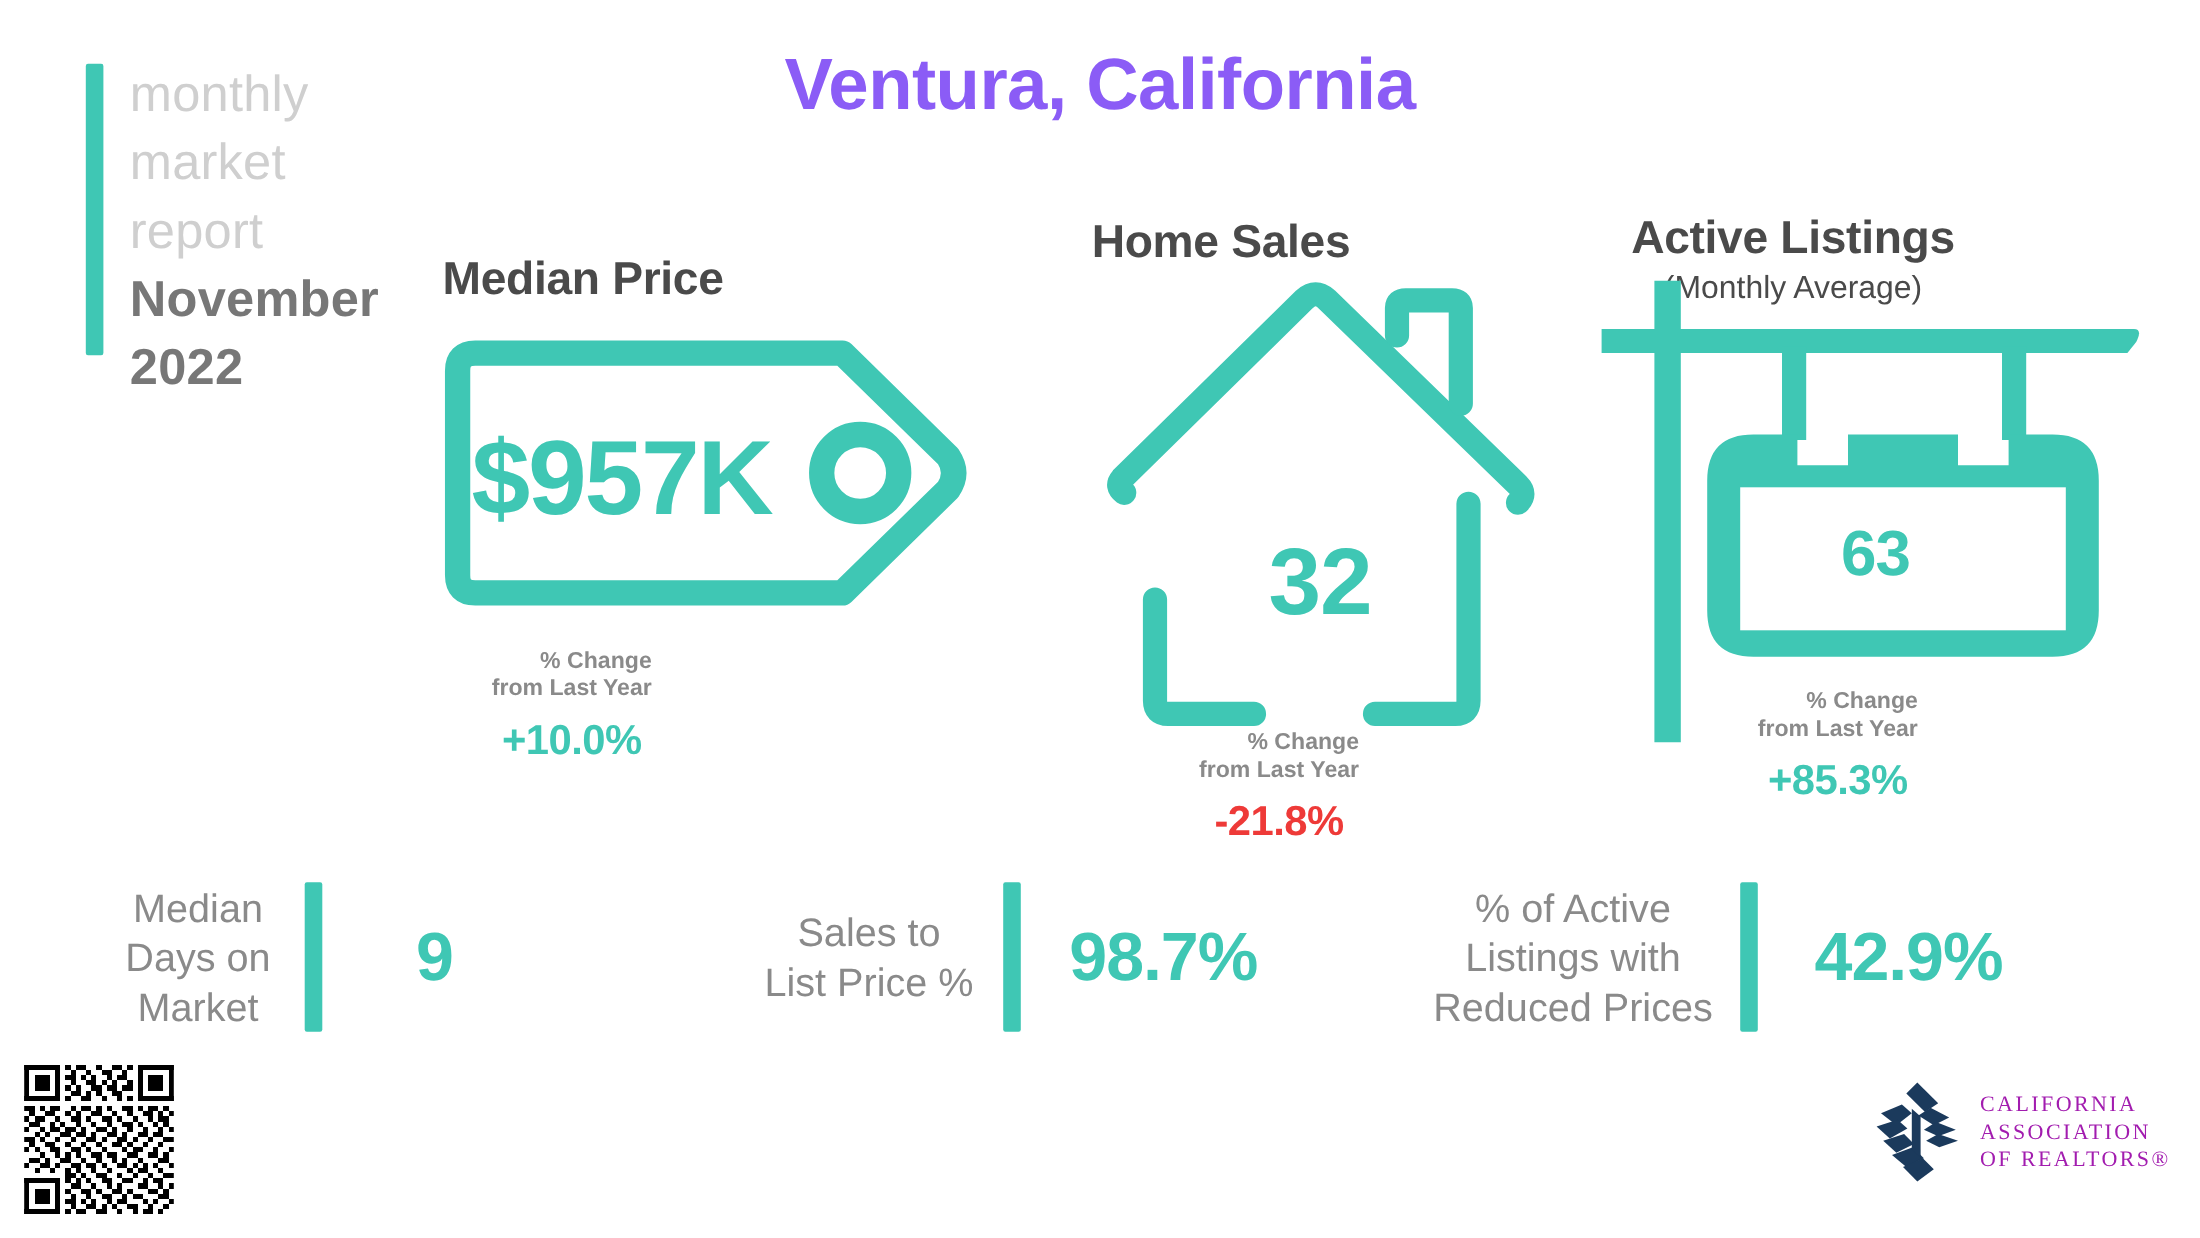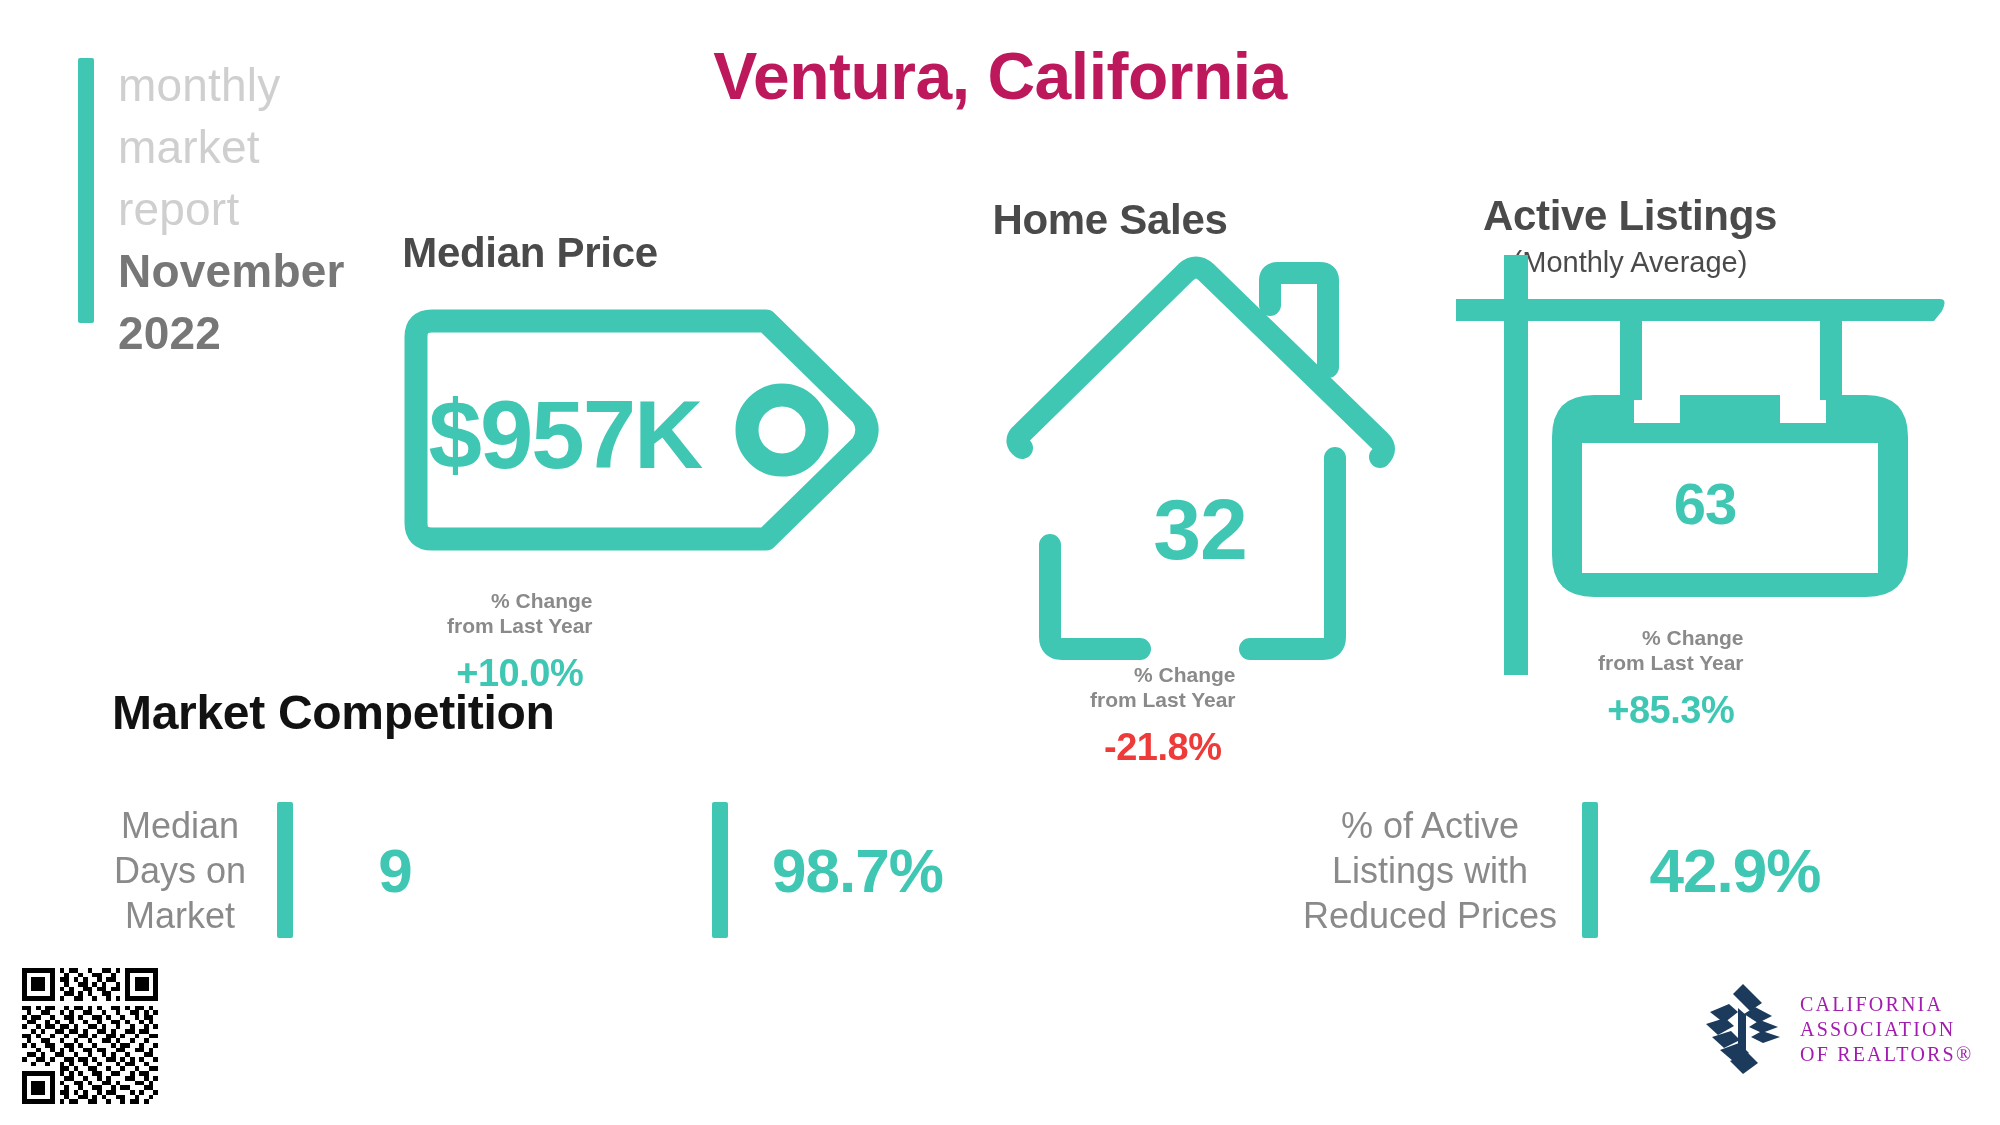--- a/index.html
+++ b/index.html
@@ -10,21 +10,21 @@
 
   
   #header-label { position:absolute; left:78px; top:58px; width:330px; height:265px; }
   #header-accent-bar { position:absolute; left:0; top:0; width:16px; height:265px;
       background:#3fc7b4; border-radius:2px; }
   #header-lines { position:absolute; left:40px; top:-4px; }
   .hdr-light { font-size:46px; line-height:62px; color:#cfcfcf; font-weight:400; letter-spacing:.2px; }
   .hdr-bold  { font-size:46px; line-height:62px; color:#777777; font-weight:700; letter-spacing:.2px; }
 
   #page-title { position:absolute; left:0; top:38px; width:2000px; text-align:center;
-      font-size:66px; font-weight:700; color:#be185d; letter-spacing:-.5px; }
+      font-size:66px; font-weight:700; color:#8b5cf6; letter-spacing:-.5px; }
 
   
   .panel-heading { position:absolute; text-align:center; font-size:42px; font-weight:700;
       color:#4a4a4a; letter-spacing:-.3px; }
   .panel-sub { position:absolute; text-align:center; font-size:29px; font-weight:400; color:#4a4a4a; }
 
   
   .big-value { position:absolute; text-align:center; color:#3fc7b4; font-weight:700; }
 
   
@@ -128,33 +128,37 @@
   <div class="big-value" style="left:1455px; top:470px; width:500px; font-size:58px; letter-spacing:-1px;">63</div>
 
   <div class="pct-block" style="left:1598px; top:625px;">
     <div class="pct-label">
       <div>% Change</div>
       <div>from Last Year</div>
     </div>
     <div class="pct-value pct-up">+85.3%</div>
   </div>
 
-  <div id="competition-heading">Market Competition</div>
 
   <div class="comp-item" style="left:105px; top:795px;">
     <div class="comp-label" style="width:150px;">
       <div>Median</div>
       <div>Days on</div>
       <div>Market</div>
     </div>
     <div class="comp-divider"></div>
     <div class="comp-value" style="width:160px;">9</div>
   </div>
 
   <div class="comp-item" style="left:690px; top:795px;">
+    <div class="comp-label" style="width:200px;">
+      <div>Sales to</div>
+      <div>List Price %</div>
+      <div></div>
+    </div>
     <div class="comp-divider"></div>
     <div class="comp-value" style="width:215px;">98.7%</div>
   </div>
 
   <div class="comp-item" style="left:1300px; top:795px;">
     <div class="comp-label" style="width:260px;">
       <div>% of Active</div>
       <div>Listings with</div>
       <div>Reduced Prices</div>
     </div>

